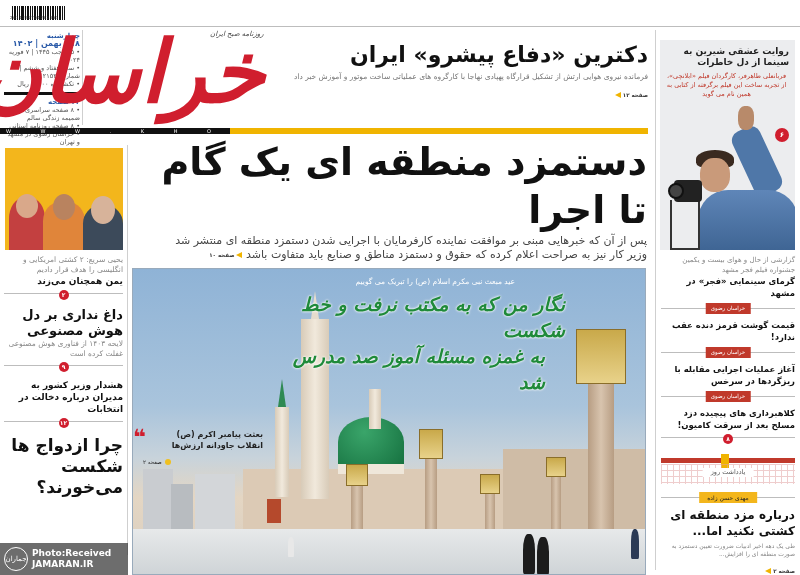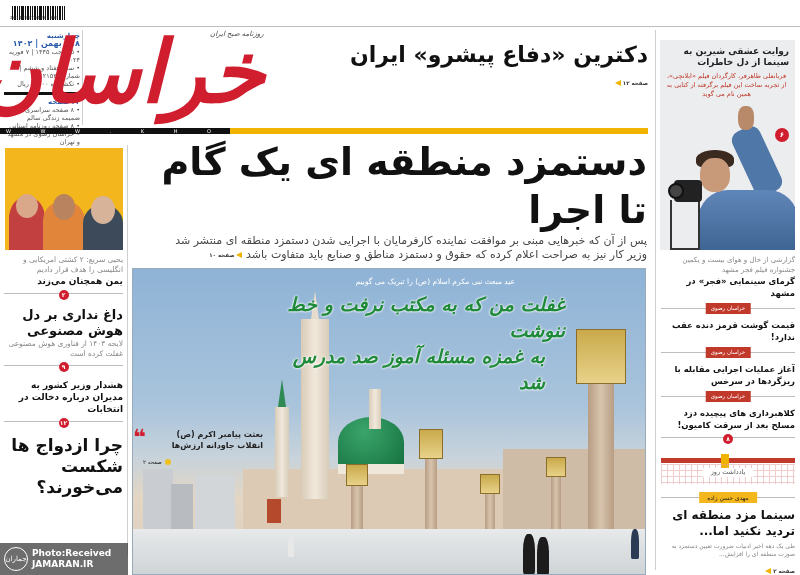--- a/index.html
+++ b/index.html
@@ -163,20 +163,21 @@
 </div>
 <div class="abs vrule-left"></div>
 
 <div class="abs masthead rtl">
   <div class="logo">خراسان</div>
   <div class="tagline">روزنامه صبح ایران</div>
 </div>
 
 <div class="abs top-head rtl">
   <h2>دکترین «دفاع پیشرو» ایران</h2>
+  <p>فرمانده نیروی هوایی ارتش از تشکیل قرارگاه پهپادی نهاجا با کارگروه های عملیاتی ساخت موتور و آموزش خبر داد</p>
   <div class="pageref">
     <span>صفحه ۱۲</span>
     <span class="arrow"></span>
   </div>
 </div>
 
 <div class="abs site-strip">
   <div class="black">W W W . K H O R A S A N N E W S . C O M</div>
   <div class="gold"></div>
 </div>
@@ -280,21 +281,21 @@
 
   <div class="ground"></div>
 
   <div class="figure" style="left:155px;top:268px;width:6px;height:20px;background:#e8e8e8;"></div>
   <div class="figure" style="left:390px;top:265px;width:12px;height:40px;"></div>
   <div class="figure" style="left:404px;top:268px;width:12px;height:38px;"></div>
   <div class="figure" style="left:498px;top:260px;width:8px;height:30px;background:#2b3a55;"></div>
 
   <div class="caption-top rtl">عید مبعث نبی مکرم اسلام (ص) را تبریک می گوییم</div>
   <div class="poem">
-    <div>غفلت من که به مکتب نرفت و خط ننوشت</div>
+    <div>نگار من که به مکتب نرفت و خط شکست</div>
     <div style="padding-right:20px;">به غمزه مسئله آموز صد مدرس شد</div>
   </div>
   <div class="quote">
     <span class="qmark">❝</span>
     <div class="q-title">بعثت پیامبر اکرم (ص)</div>
     <div class="q-title">انقلاب جاودانه ارزش‌ها</div>
     <div class="ref">
       <span class="dot"></span>
       <span>صفحه ۲</span>
     </div>
@@ -355,20 +356,20 @@
     <div class="redbar"></div>
     <div class="pin"></div>
     <div class="grid"></div>
     <div class="label">یادداشت روز</div>
   </div>
   <div class="author-tag">
       <div class="line"></div>
       <div class="tag">مهدی حسن زاده</div>
     </div>
   <div class="story">
-    <div class="title" style="font-size:12px;line-height:16px;">سینما مزد منطقه ای تردید نکنید اما...</div>
+    <div class="title" style="font-size:12px;line-height:16px;">درباره مزد منطقه ای کشتی نکنید اما...</div>
     <div class="sub" style="font-size:6px;line-height:8px;margin-top:3px;">طی یک دهه اخیر ادبیات ضرورت تعیین دستمزد به صورت منطقه ای را افزایش...</div>
     <div class="pageref">
       <span>صفحه ۲</span>
       <span class="arrow"></span>
     </div>
   </div>
 </div>
 
 </body></html>

